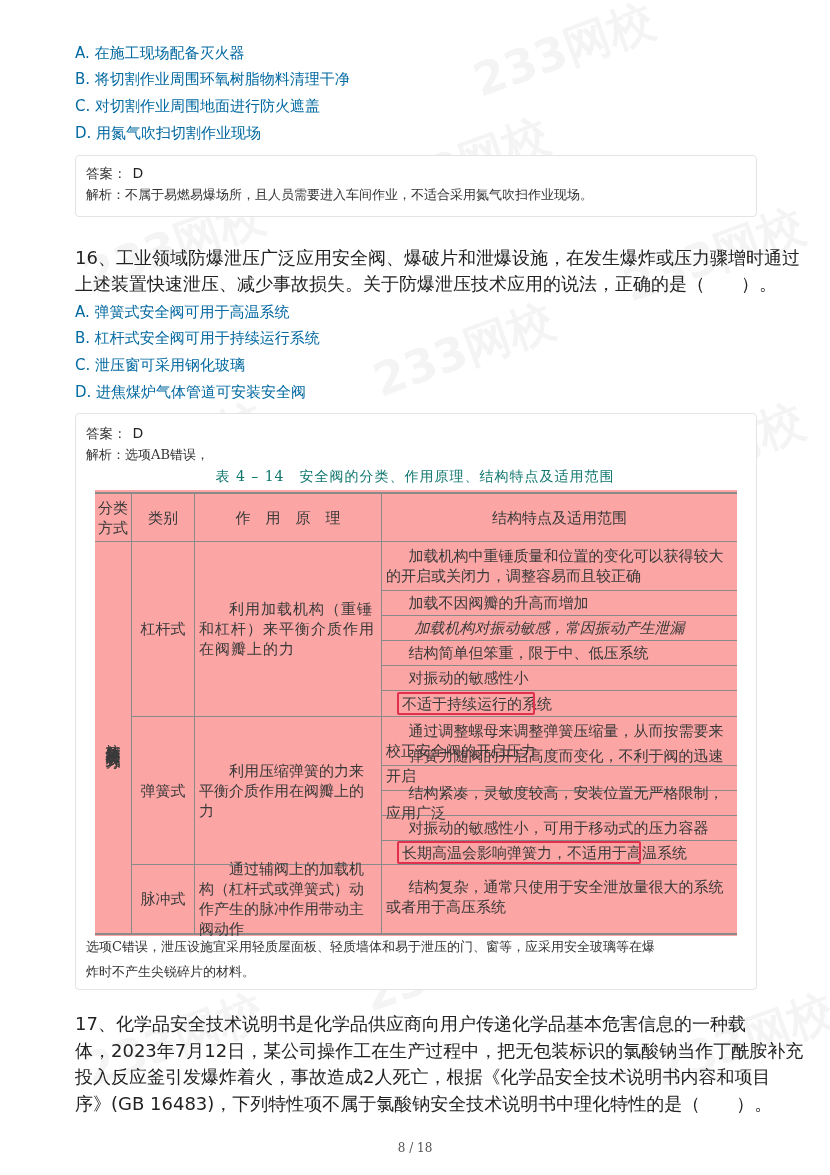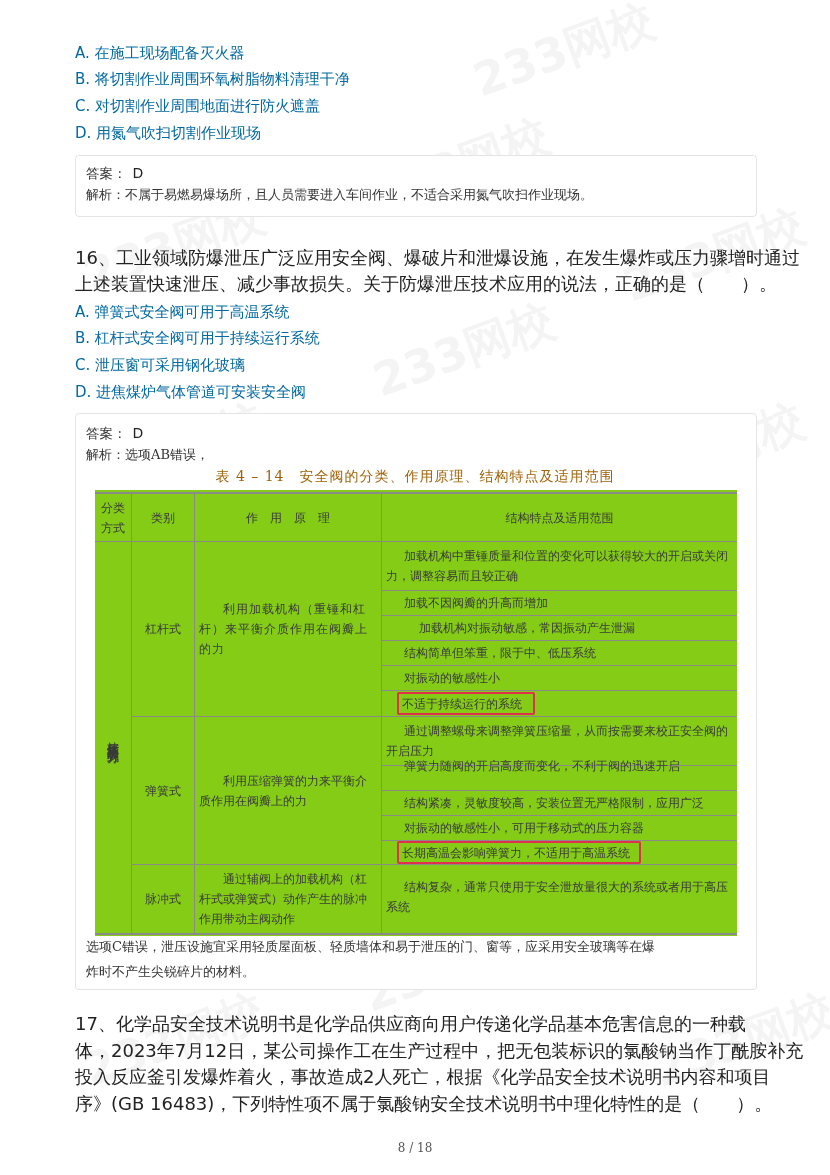--- a/index.html
+++ b/index.html
@@ -7,23 +7,23 @@
          font-family:"DejaVu Sans","Liberation Sans",sans-serif; color:#222; }
   .watermark { position:absolute; font-family:"DejaVu Sans",sans-serif; font-weight:bold;
                color:rgba(0,0,0,0.045); font-size:46px; transform:rotate(-20deg); pointer-events:none; white-space:nowrap; }
   .q-line { position:absolute; left:75px; font-size:15px; line-height:26px; color:#0369a1; white-space:nowrap; }
   .stem { position:absolute; left:75px; width:690px; font-size:18px; line-height:26px; color:#222; }
   .answer-box { position:absolute; left:75px; width:680px; border:1px solid #e4e4e4; border-radius:4px; background:#fff; }
   .answer-box .ans { font-size:13.5px; line-height:22px; color:#333; font-family:"DejaVu Serif","Liberation Serif",serif; }
   .answer-box .ans .letter { font-family:"DejaVu Sans",sans-serif; font-size:14px; margin-left:6px; color:#222; }
   .answer-box .exp { font-size:13px; line-height:22px; color:#333; font-family:"DejaVu Serif","Liberation Serif",serif; }
   .tbl-title { position:absolute; left:0; width:830px; top:468px; text-align:center; font-size:14px;
-               font-family:"DejaVu Serif","Liberation Serif",serif; color:#a16207; letter-spacing:1px; }
-  .tbl-wrap { position:absolute; left:95px; top:490px; width:642px; height:446px; background:#84cc16;
-              font-family:"DejaVu Serif","Liberation Serif",serif; color:#3a3a3a; font-size:12px; }
+               font-family:"DejaVu Serif","Liberation Serif",serif; color:#0f766e; letter-spacing:1px; }
+  .tbl-wrap { position:absolute; left:95px; top:490px; width:642px; height:446px; background:#fca5a5;
+              font-family:"DejaVu Serif","Liberation Serif",serif; color:#3a3a3a; font-size:15px; }
   .tl { position:absolute; background:#8a8a8a; }
   .cell { position:absolute; display:flex; align-items:center; line-height:20px; }
   .cell.center { justify-content:center; text-align:center; }
   .hl { position:absolute; border:2px solid #e0304e; border-radius:2px; }
   .page-num { position:absolute; top:1141px; left:0; width:830px; text-align:center; font-size:12px;
               font-family:"DejaVu Serif","Liberation Serif",serif; color:#555; }
 </style>
 </head>
 <body>
 
@@ -128,21 +128,21 @@
   <div class="cell center" style="left:37px;top:4px;width:62px;height:47px;">类别</div>
   <div class="cell center" style="left:100px;top:4px;width:186px;height:47px;">作　用　原　理</div>
   <div class="cell center" style="left:287px;top:4px;width:355px;height:47px;">结构特点及适用范围</div>
 
   <div class="cell center" style="left:8px;top:52px;width:20px;height:391px;writing-mode:vertical-rl;letter-spacing:1px;">按整体结构及加载方式分</div>
 
   <div class="cell center" style="left:37px;top:52px;width:62px;height:174px;">杠杆式</div>
   <div class="cell" style="left:104px;top:52px;width:178px;height:174px;text-indent:2em;letter-spacing:1px;">利用加载机构（重锤和杠杆）来平衡介质作用在阀瓣上的力</div>
   <div class="cell" style="left:291px;top:52px;width:346px;height:48px;text-indent:1.5em;">加载机构中重锤质量和位置的变化可以获得较大的开启或关闭力，调整容易而且较正确</div>
   <div class="cell" style="left:291px;top:101px;width:346px;height:24px;text-indent:1.5em;">加载不因阀瓣的升高而增加</div>
-  <div class="cell" style="left:306px;top:126px;width:346px;height:24px;text-indent:1.5em;">加载机构对振动敏感，常因振动产生泄漏</div>
+  <div class="cell" style="left:297px;top:126px;width:346px;height:24px;text-indent:1.5em;font-style:italic;">加载机构对振动敏感，常因振动产生泄漏</div>
   <div class="cell" style="left:291px;top:151px;width:346px;height:24px;text-indent:1.5em;">结构简单但笨重，限于中、低压系统</div>
   <div class="cell" style="left:291px;top:176px;width:346px;height:24px;text-indent:1.5em;">对振动的敏感性小</div>
   <div class="cell" style="left:307px;top:202px;width:330px;height:23px;">不适于持续运行的系统</div>
   <div class="hl" style="left:302px;top:202px;width:134px;height:19px;"></div>
 
   <div class="cell center" style="left:37px;top:227px;width:62px;height:147px;">弹簧式</div>
   <div class="cell" style="left:104px;top:227px;width:178px;height:147px;text-indent:2em;">利用压缩弹簧的力来平衡介质作用在阀瓣上的力</div>
   <div class="cell" style="left:291px;top:227px;width:346px;height:48px;text-indent:1.5em;">通过调整螺母来调整弹簧压缩量，从而按需要来校正安全阀的开启压力</div>
   <div class="cell" style="left:291px;top:264px;width:346px;height:24px;text-indent:1.5em;">弹簧力随阀的开启高度而变化，不利于阀的迅速开启</div>
   <div class="cell" style="left:291px;top:301px;width:346px;height:24px;text-indent:1.5em;">结构紧凑，灵敏度较高，安装位置无严格限制，应用广泛</div>

